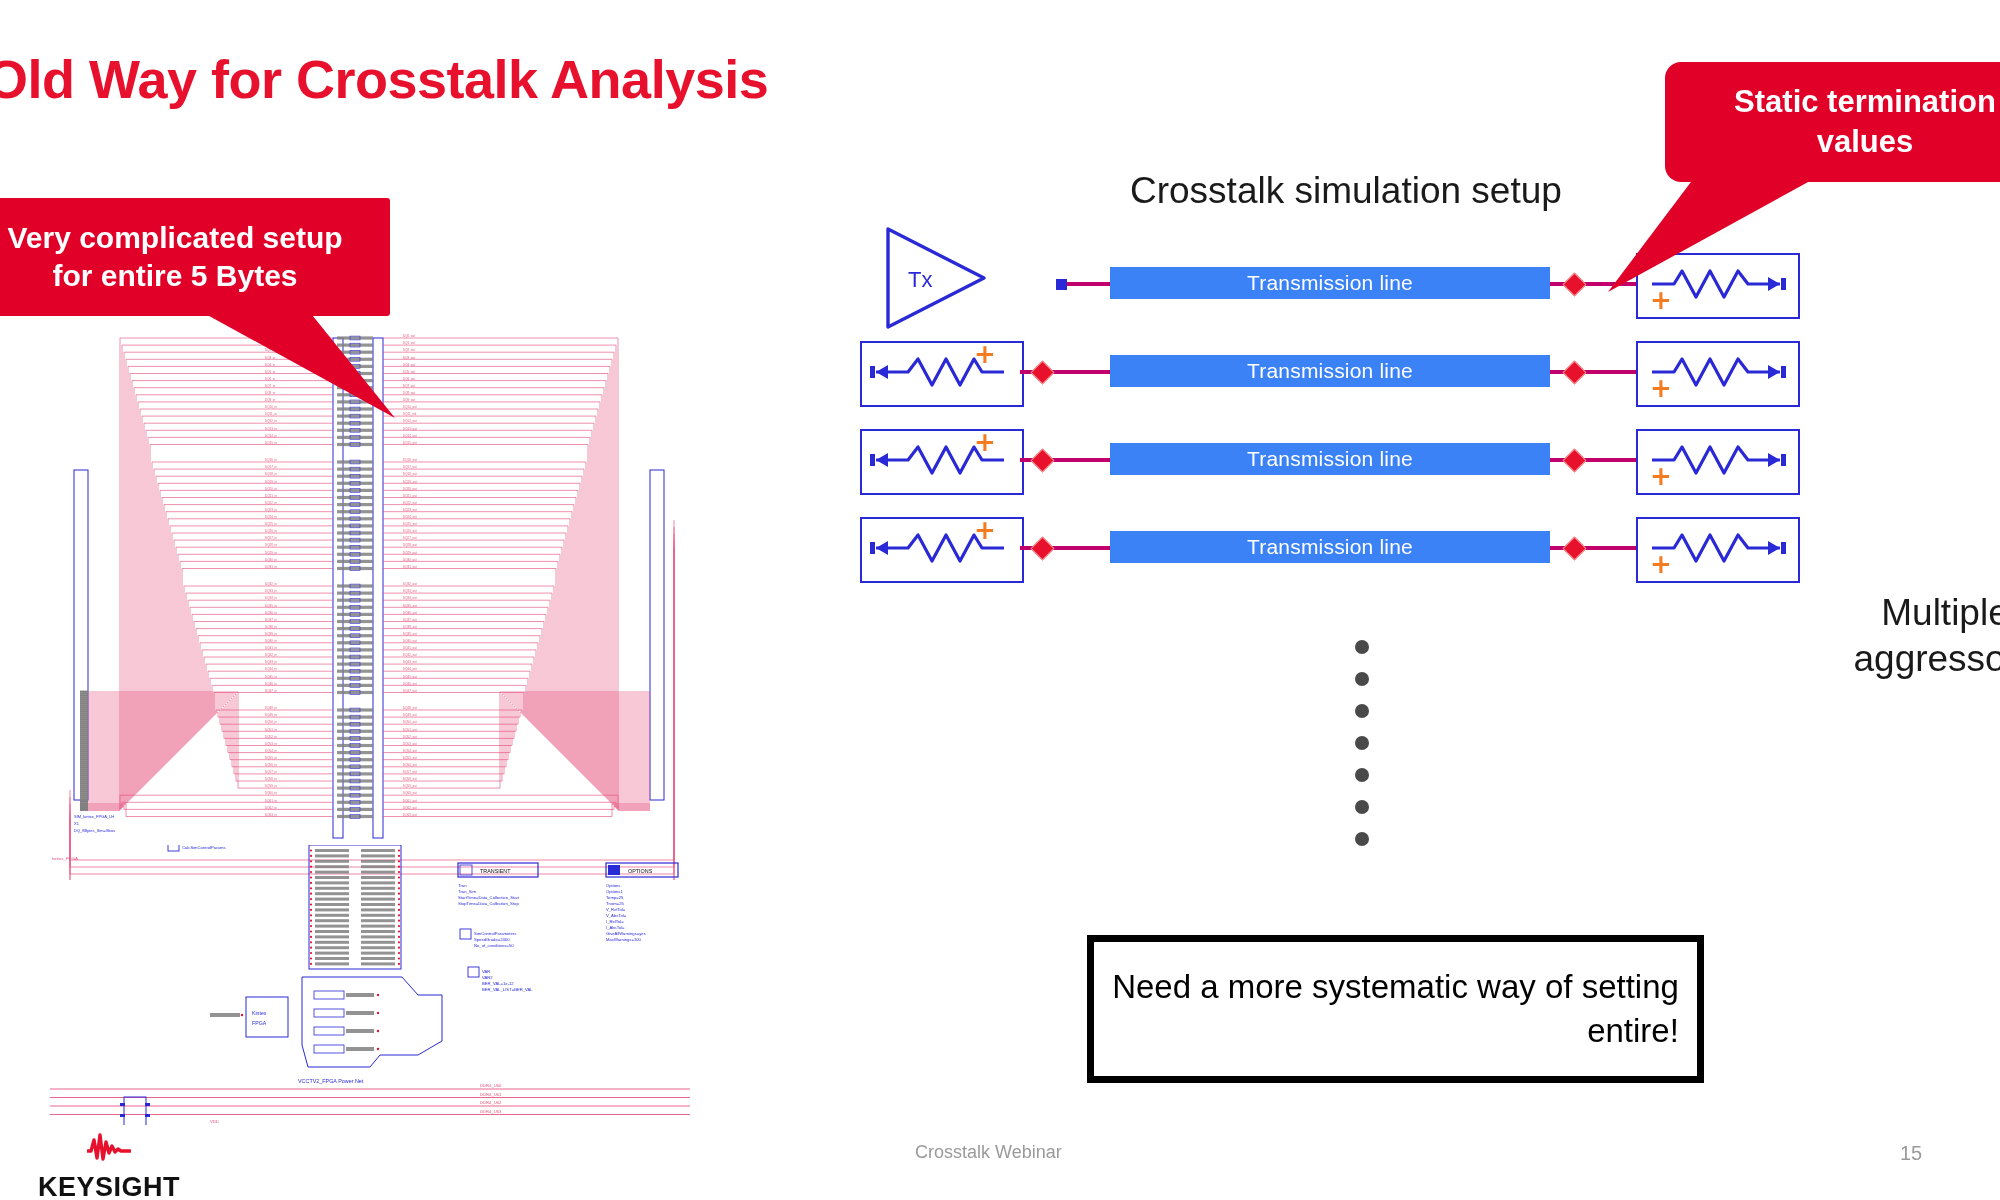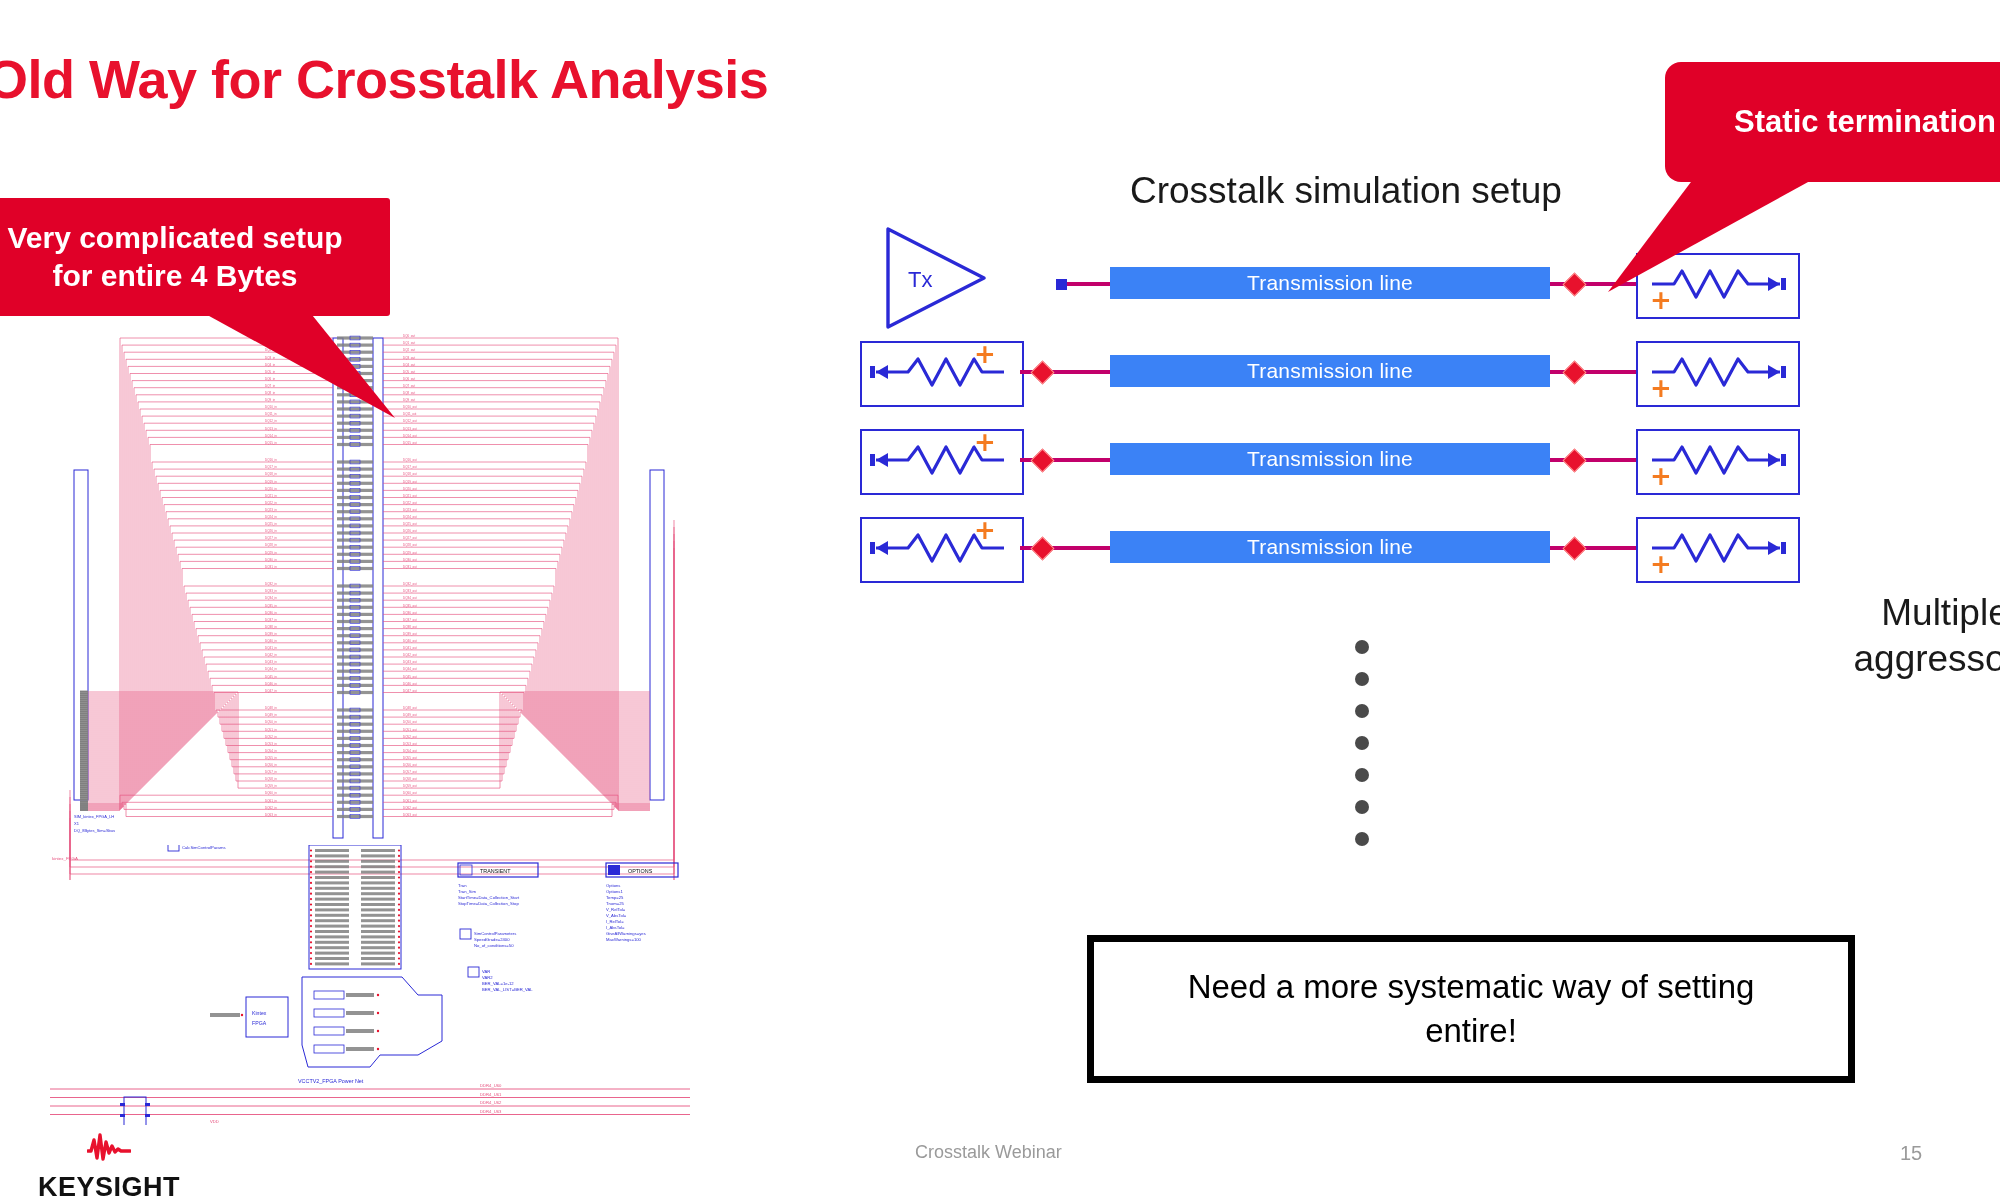--- a/index.html
+++ b/index.html
@@ -76,24 +76,24 @@
   .dot{width:14px;height:14px;border-radius:50%;background:#4a4a4a;margin-bottom:18px;}
 
   
   .aggressors{
     position:absolute;left:1795px;top:590px;width:300px;
     font-size:37px;color:#1a1a1a;text-align:center;line-height:1.25;
   }
 
   
   .need-box{
-    position:absolute;left:1087px;top:935px;width:768px;height:148px;
+    position:absolute;left:1087px;top:935px;width:617px;height:148px;
     border:7px solid #000;background:#fff;
     display:flex;align-items:center;justify-content:center;
-    text-align:center;font-size:33px;color:#000;line-height:1.32;
+    text-align:right;font-size:33px;color:#000;line-height:1.32;
     padding:0 14px;box-sizing:border-box;
   }
 
   
   .logo{position:absolute;left:38px;top:1133px;display:flex;align-items:center;gap:9px;flex-direction:column;}
   .logo-text{font-size:27px;font-weight:bold;color:#111;letter-spacing:.5px;}
   .footer-center{
     position:absolute;left:915px;top:1142px;font-size:18px;color:#9a9a9a;
   }
   .footer-page{
@@ -1004,30 +1004,31 @@
         <g></g>
       </svg>
   </div>
 
   <svg class="callout-left-tail" viewBox="0 0 300 150">
     <polygon points="0,0 120,0 215,118" fill="#E00028"></polygon>
   </svg>
   <div class="callout-left">
     <div>
       <div>Very complicated setup</div>
-      <div>for entire 4 Bytes</div>
+      <div>for entire 5 Bytes</div>
     </div>
   </div>
 
   <svg class="callout-right-tail" viewBox="0 0 260 130">
     <polygon points="100,0 230,0 8,122" fill="#E00028"></polygon>
   </svg>
   <div class="callout-right">
     <div>
       <div>Static termination</div>
+      <div>values</div>
     </div>
   </div>
 
   <div class="sim-heading">Crosstalk simulation setup</div>
 
   <div class="circuit-area">
       <div class="row" style="top: 0px;">
         <div class="tx-tri" style="left: -58px; top: -22px;"><svg width="120" height="110" viewBox="0 0 120 110">
             <polygon points="16,6 16,104 112,55" fill="none" stroke="#2A29D6" stroke-width="3.4" stroke-linejoin="round"></polygon>
           </svg></div>

